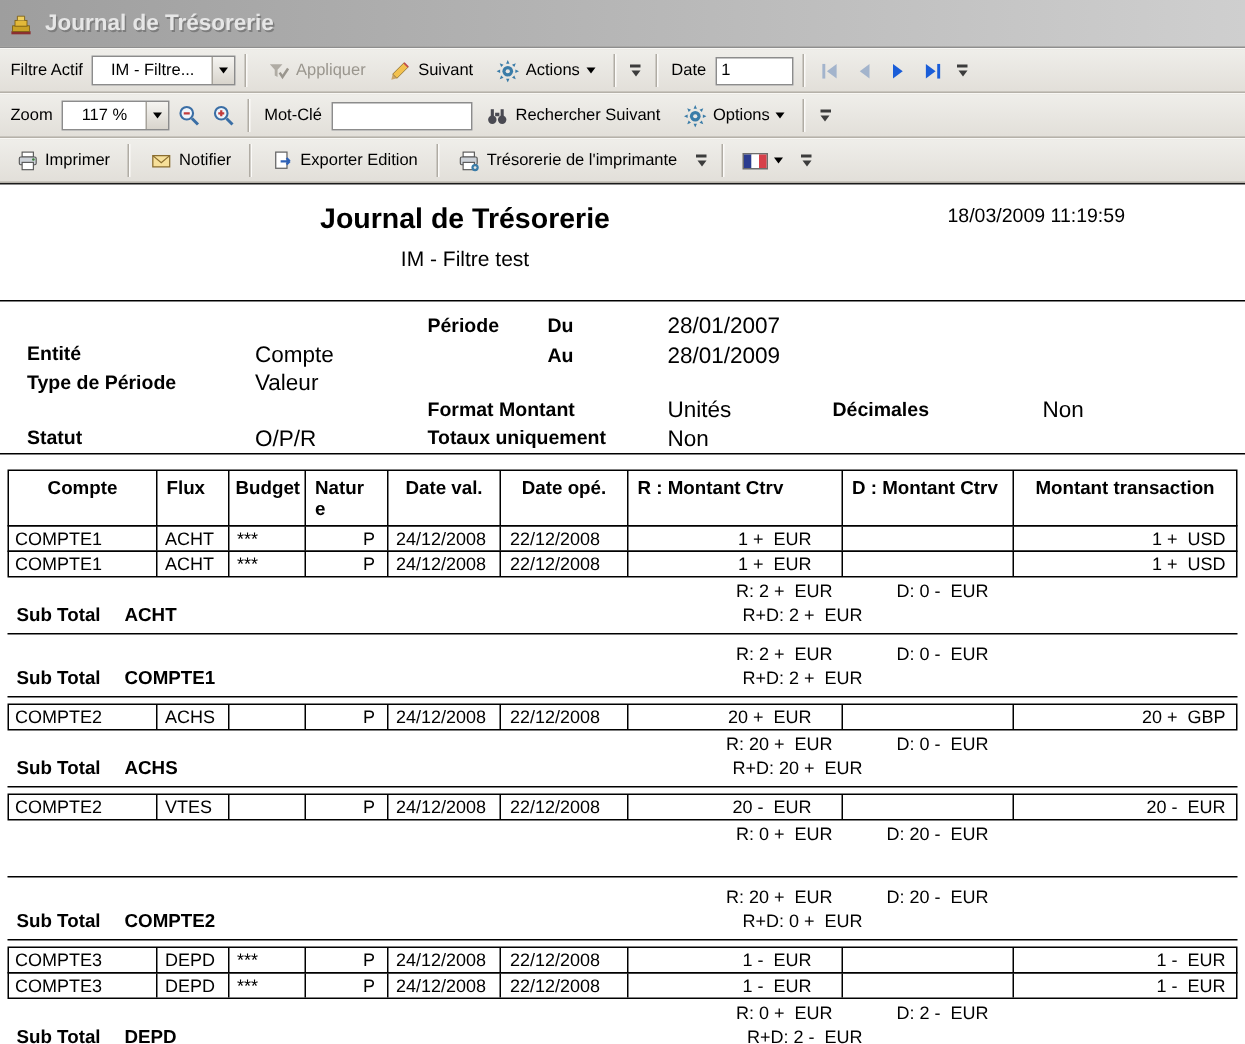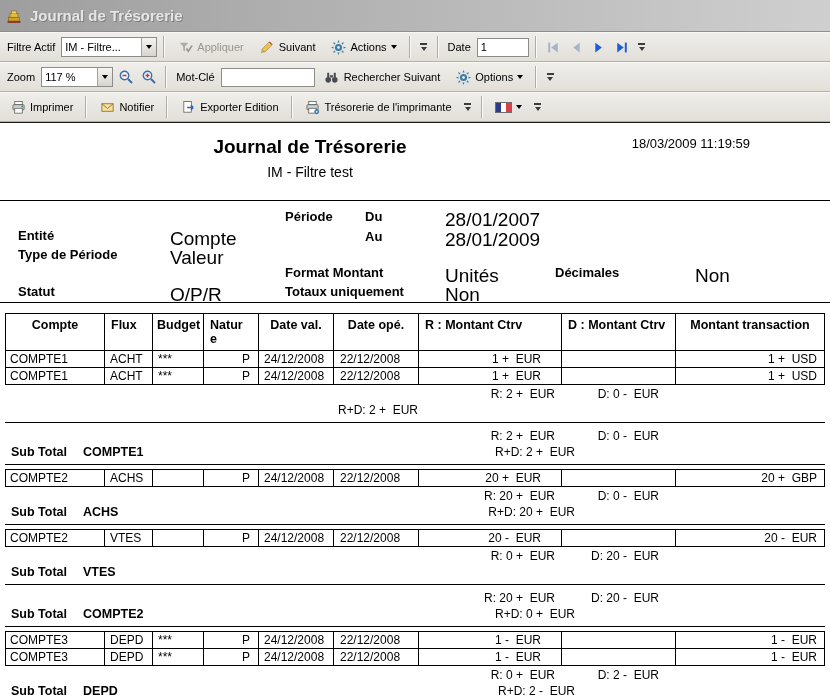--- a/index.html
+++ b/index.html
@@ -14,21 +14,21 @@
                 text-shadow:1px 1px 0 #7d7d7d; }
 
   
   .toolbar { height:30px; display:flex; align-items:center; gap:3px; padding:12px 4px;
              background:linear-gradient(#efeeea,#e2dfd9);
              border-top:1px solid #f8f7f4; border-bottom:1px solid #b5b1a9; }
   .tb-label { font-size:11px; color:#000; margin:0 3px; white-space:nowrap; }
   .combo { height:20px; background:#fff; border:1px solid #8c8c8c; display:flex; align-items:center; }
   .combo.filter { width:96px; }
   .combo.zoom { width:72px; }
-  .combo-text { flex:1; padding:0 3px; font-size:11px; white-space:nowrap; overflow:hidden; }
+  .combo-text { flex:1; padding:0 3px; font-size:11px; white-space:nowrap; overflow:hidden;text-align:center; }
   .combo-btn { width:15px; height:100%; background:linear-gradient(#f5f4f1,#d8d4cc);
                border-left:1px solid #a8a49c; display:flex; align-items:center; justify-content:center; }
   .caret { width:0; height:0; border-left:3.5px solid transparent; border-right:3.5px solid transparent;
            border-top:4px solid #000; }
   .tb-btn { display:flex; align-items:center; gap:4px; height:24px; padding:0 5px;
             background:transparent; border:1px solid transparent; font-size:11px;
             font-family:inherit; color:#000; white-space:nowrap; cursor:default; }
   .tb-btn.disabled { color:#9a968e; }
   .sep { width:0; height:22px; border-left:1px solid #b0aca4; border-right:1px solid #fbfaf8; margin:0 3px; }
   .ovf { width:14px; height:24px; display:flex; flex-direction:column; align-items:center;
@@ -49,21 +49,21 @@
 
   
   .page { position:absolute; left:0; top:122px; width:830px; height:574px;
           background:#fff; border-top:1px solid #1a1a1a; color:#000; }
   .rpt-title { position:absolute; left:0; top:13px; width:620px; text-align:center;
                font-size:19px; font-weight:bold; }
   .rpt-subtitle { position:absolute; left:0; top:41px; width:620px; text-align:center; font-size:14px; }
   .rpt-datetime { position:absolute; right:80px; top:13px; font-size:13px; }
   .hline { position:absolute; left:0; width:830px; border-top:1px solid #000; }
   .plabel { position:absolute; font-size:13px; font-weight:bold; white-space:nowrap; }
-  .pvalue { position:absolute; font-size:19px; white-space:nowrap; }
+  .pvalue { position:absolute; font-size:15px; white-space:nowrap; }
 
   
   .rtable { position:absolute; left:5px; top:190px; width:820px; }
   .thead, .trow { display:grid; grid-template-columns:99px 48px 51px 55px 75px 85px 143px 114px 148px; }
   .thead { border:1px solid #000; }
   .hcell { border-right:1px solid #000; font-weight:bold; font-size:12.5px;
            padding:4px 4px 3px; line-height:14px; min-height:36px; }
   .hcell:last-child { border-right:none; }
   .h-center { text-align:center; }
   .h-left { text-align:left; padding-left:6px; }
@@ -365,20 +365,21 @@
         <div class="cell c-rctrv">1 +  EUR</div>
         <div class="cell c-dctrv"></div>
         <div class="cell c-montant">1 +  USD</div>
       </div>
       <div class="subtotal">
         <div class="st-line1">
           <span class="st-r">R: 2 +  EUR</span>
           <span class="st-d">D: 0 -  EUR</span>
         </div>
         <div class="st-line2">
+          <span class="st-label"><span>Sub Total</span><span class="st-name">ACHT</span></span>
           <span class="st-rd">R+D: 2 +  EUR</span>
         </div>
       </div>
       <div class="subtotal">
         <div class="st-line1">
           <span class="st-r">R: 2 +  EUR</span>
           <span class="st-d">D: 0 -  EUR</span>
         </div>
         <div class="st-line2">
           <span class="st-label"><span>Sub Total</span><span class="st-name">COMPTE1</span></span>
@@ -416,21 +417,20 @@
         <div class="cell c-rctrv">20 -  EUR</div>
         <div class="cell c-dctrv"></div>
         <div class="cell c-montant">20 -  EUR</div>
       </div>
       <div class="subtotal">
         <div class="st-line1">
           <span class="st-r">R: 0 +  EUR</span>
           <span class="st-d">D: 20 -  EUR</span>
         </div>
         <div class="st-line2">
-          <span class="st-label"><span>Sub Total</span><span class="st-name">VTES</span></span>
         </div>
       </div>
       <div class="subtotal">
         <div class="st-line1">
           <span class="st-r">R: 20 +  EUR</span>
           <span class="st-d">D: 20 -  EUR</span>
         </div>
         <div class="st-line2">
           <span class="st-label"><span>Sub Total</span><span class="st-name">COMPTE2</span></span>
           <span class="st-rd">R+D: 0 +  EUR</span>

